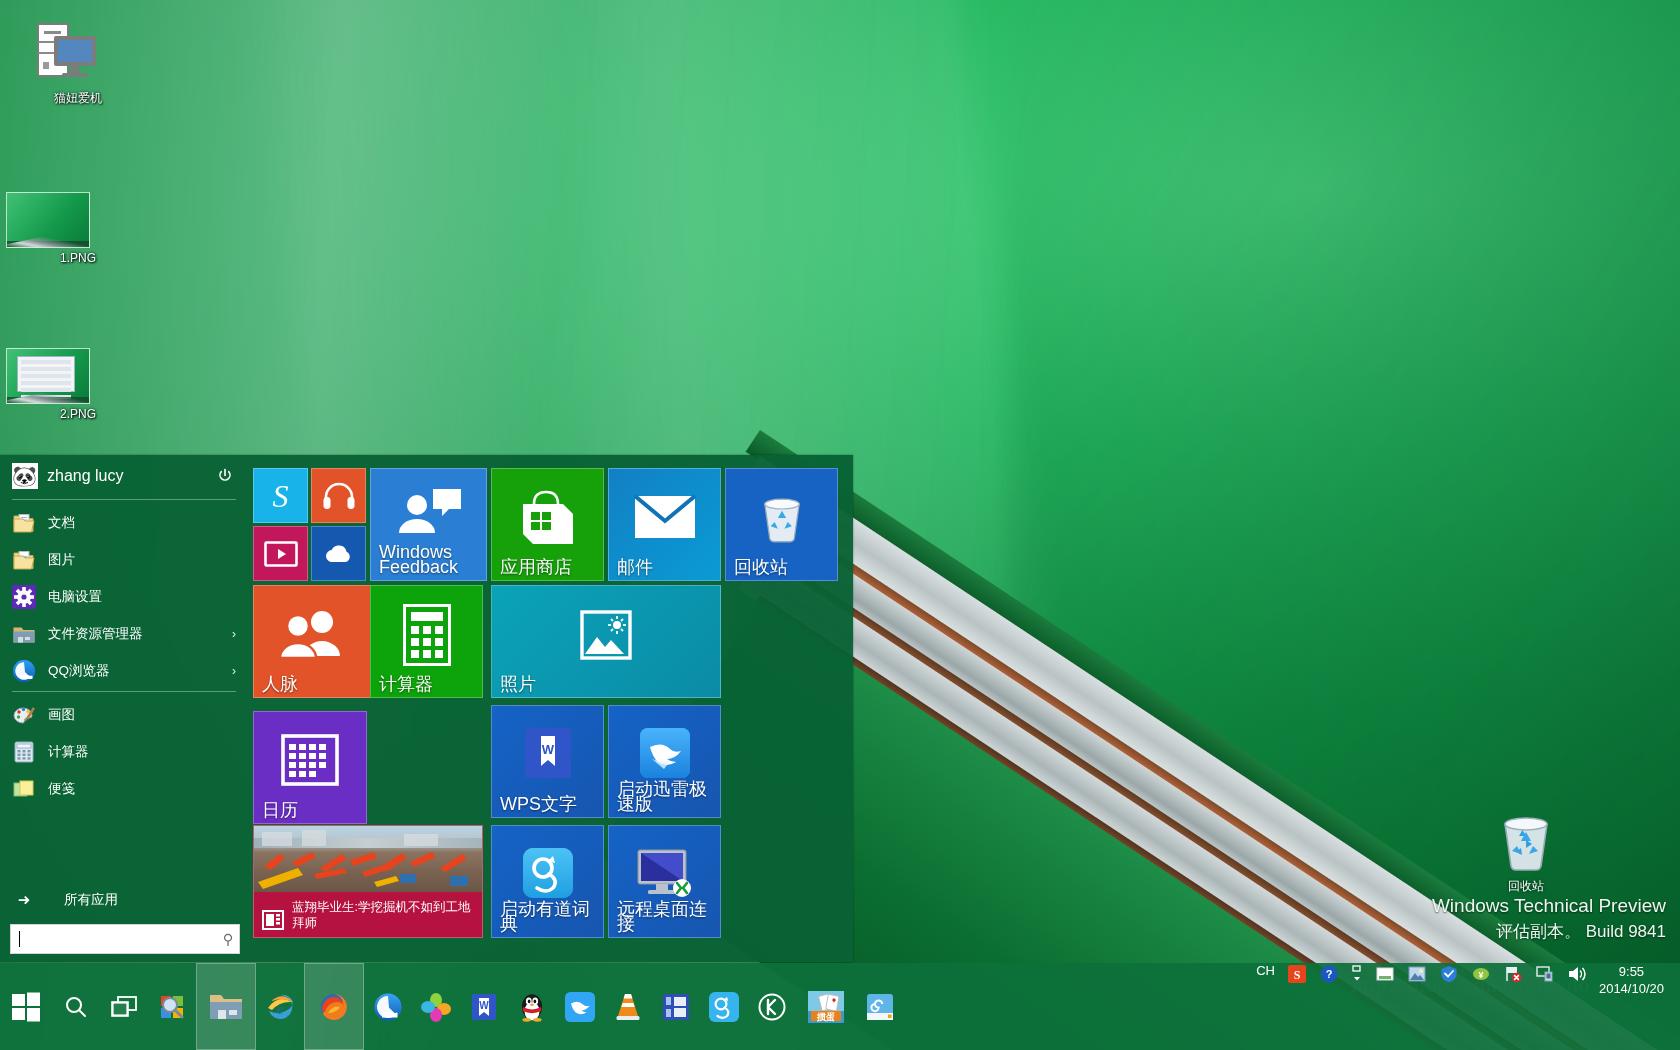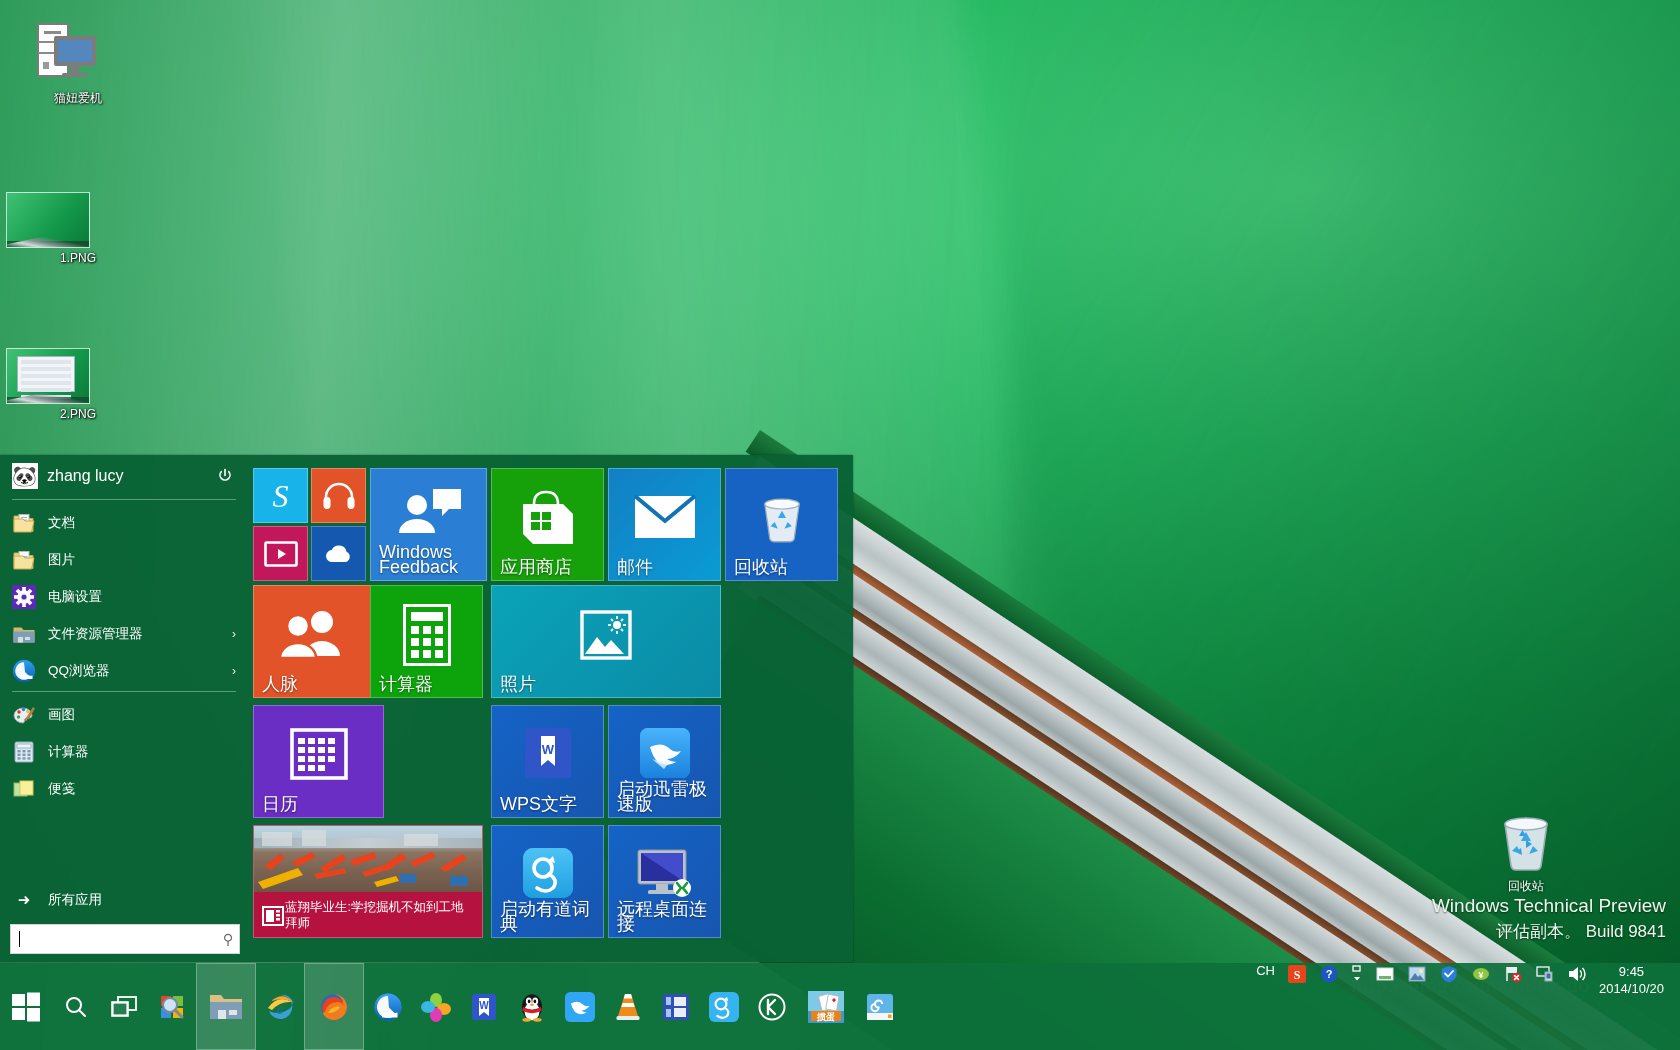--- a/index.html
+++ b/index.html
@@ -99,21 +99,21 @@
   .power-btn { width:26px; height:26px; display:flex; align-items:center; justify-content:center; cursor:pointer; }
   .sep { height:1px; background:rgba(255,255,255,.35); margin:2px 12px 4px 12px; }
   .sm-item {
     display:flex; align-items:center; height:37px; padding:0 8px 0 12px; cursor:default;
   }
   .sm-item .ico { width:24px; height:24px; margin-right:12px; flex:0 0 24px; position:relative; }
   .sm-item .txt { color:#fff; font-size:13.5px; flex:1; white-space:nowrap; }
   .sm-item .chev { color:#fff; font-size:12px; opacity:.9; padding-right:4px; }
   .sm-allapps { display:flex; align-items:center; height:36px; padding:0 12px; margin-top:auto; }
   .sm-allapps .arr { width:24px; color:#fff; font-size:15px; margin-right:12px; text-align:center; }
-  .sm-allapps .txt { color:#fff; font-size:13.5px; }
+  .sm-allapps .txt { color:#fff; font-size:13.5px;margin-left:16px; }
   .sm-search {
     margin:6px 8px 8px 10px; height:30px; background:#fff; border:1px solid #d4d4d4;
     display:flex; align-items:center; padding:0 6px 0 8px;
   }
   .sm-search .caret { width:1px; height:16px; background:#000; }
   .sm-search .sfield { flex:1; font-size:12px; color:#333; padding-left:1px; }
   .sm-search .sicon { color:#6b6b6b; font-size:14px; }
 
   
   .sm-right { flex:1; padding:13px 0 0 5px; position:relative; }
@@ -504,21 +504,21 @@
           <line x1="31" y1="9" x2="33" y2="11"></line>
               <line x1="41" y1="19" x2="43" y2="21"></line>
           <line x1="31" y1="21" x2="33" y2="19"></line>
               <line x1="41" y1="11" x2="43" y2="9"></line>
             </g>
           <path d="M5 44 l12 -17 8 10 6 -7 13 14 z" fill="#fff"></path>
         </svg>
         <span class="tlabel">照片</span>
       </div>
 
-      <div class="tile" style="left:0px;top:237px;width:131px;height:113px;background:#6a2ec4">
+      <div class="tile" style="left:0px;top:243px;width:114px;height:113px;background:#6a2ec4">
         <svg width="58" height="52" viewBox="0 0 58 52" style="margin-bottom:16px">
           <rect x="2" y="2" width="54" height="48" fill="none" stroke="#fff" stroke-width="3.6"></rect>
           <g fill="#fff">
             <rect x="8" y="10" width="7" height="6"></rect>
               <rect x="18" y="10" width="7" height="6"></rect>
               <rect x="28" y="10" width="7" height="6"></rect>
               <rect x="38" y="10" width="7" height="6"></rect>
             <rect x="8" y="19" width="7" height="6"></rect>
               <rect x="18" y="19" width="7" height="6"></rect>
               <rect x="28" y="19" width="7" height="6"></rect>
@@ -585,21 +585,21 @@
                 <rect x="146" y="48" width="16" height="9"></rect>
                 <rect x="196" y="50" width="18" height="10"></rect>
               </g>
             <g fill="#d8dde0" opacity=".75">
                 <rect x="8" y="6" width="30" height="14"></rect>
                 <rect x="48" y="4" width="24" height="16"></rect>
                 <rect x="150" y="8" width="34" height="12"></rect>
               </g>
           </svg>
         </div>
-        <div style="position:absolute;left:8px;bottom:6px;display:flex;align-items:center;gap:1px;z-index:4">
+        <div style="position:absolute;left:8px;bottom:6px;display:flex;align-items:flex-end;gap:8px;z-index:4">
           <svg width="22" height="22" viewBox="0 0 22 22" style="flex:0 0 22px;margin-top:2px">
             <rect x="1" y="2" width="20" height="18" fill="none" stroke="#fff" stroke-width="2"></rect>
             <rect x="4" y="5" width="8" height="12" fill="#fff"></rect>
             <g fill="#fff">
                 <rect x="14" y="5" width="4" height="2.5"></rect>
                 <rect x="14" y="9" width="4" height="2.5"></rect>
                 <rect x="14" y="13" width="4" height="2.5"></rect>
               </g>
           </svg>
           <span style="color:#fff;font-size:12.5px;line-height:16px;max-width:180px">蓝翔毕业生:学挖掘机不如到工地拜师</span>
@@ -894,17 +894,17 @@
 
     <span class="tray-ico">
       <svg width="20" height="18" viewBox="0 0 20 18">
         <path d="M2 6 h4 l5 -4 v14 l-5 -4 h-4 z" fill="#fff"></path>
         <path d="M13 5.5 a5 5 0 0 1 0 7" stroke="#fff" stroke-width="1.5" fill="none"></path>
         <path d="M15.5 3 a8.5 8.5 0 0 1 0 12" stroke="#fff" stroke-width="1.5" fill="none"></path>
       </svg>
     </span>
 
     <div class="clock">
-      <div>9:45</div>
+      <div>9:55</div>
       <div>2014/10/20</div>
     </div>
   </div>
 </div>
 
 </body></html>

